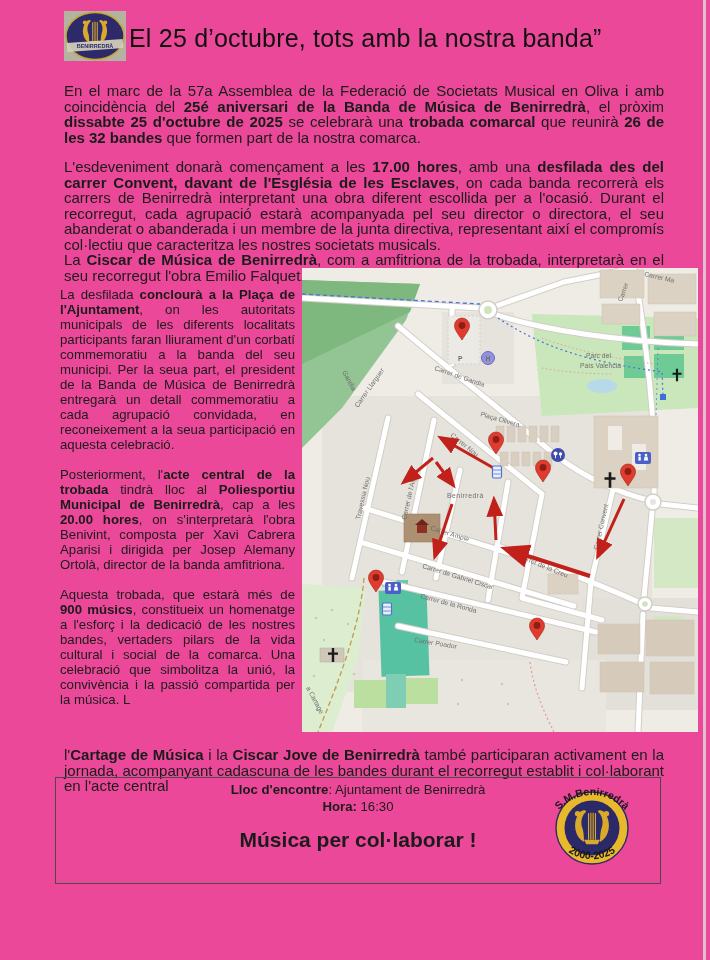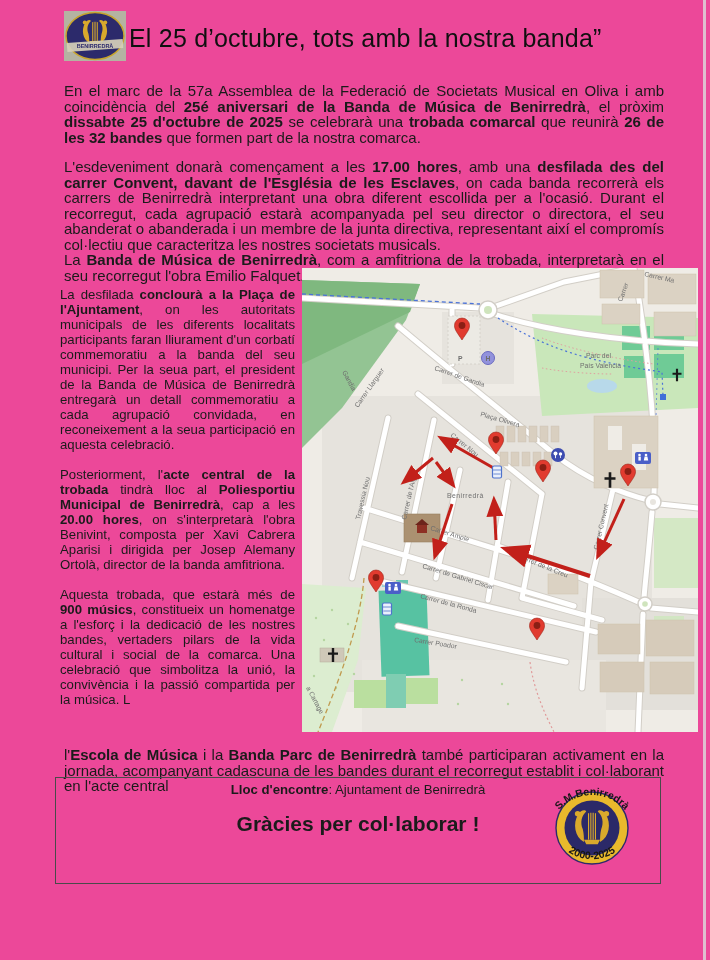--- a/index.html
+++ b/index.html
@@ -52,21 +52,21 @@
       <use href="#lyre-shape" transform="translate(31,21) scale(0.82)"></use>
       <rect x="3" y="30" width="56" height="9" fill="#d6cfba" opacity="0.92" transform="rotate(-4 31 34)"></rect>
       <text x="31" y="37" text-anchor="middle" font-size="5.5" font-weight="bold" fill="#2c2a6b">BENIRREDRÀ</text>
     </svg>
   </div>
 
   <div class="title">El 25 d’octubre, tots amb la nostra banda”</div>
 
   <p class="para" id="p1"><span>En el marc de la 57a Assemblea de la Federació de Societats Musical en Oliva i amb coincidència del </span><span class="b">25é aniversari de la Banda de Música de Benirredrà</span><span>, el pròxim </span><span class="b">dissabte 25 d'octubre de 2025</span><span> se celebrarà una </span><span class="b">trobada comarcal</span><span> que reunirà </span><span class="b">26 de les 32 bandes</span><span> que formen part de la nostra comarca.</span></p>
   <p class="para" id="p2"><span>L'esdeveniment donarà començament a les </span><span class="b">17.00 hores</span><span>, amb una </span><span class="b">desfilada des del carrer Convent, davant de l'Església de les Esclaves</span><span>, on cada banda recorrerà els carrers de Benirredrà interpretant una obra diferent escollida per a l'ocasió. Durant el recorregut, cada agrupació estarà acompanyada pel seu director o directora, el seu abanderat o abanderada i un membre de la junta directiva, representant així el compromís col·lectiu que caracteritza les nostres societats musicals.</span></p>
-  <p class="para" id="p3"><span>La </span><span class="b">Banda de Música de Benirredrà</span><span>, com a amfitriona de la trobada, interpretarà en el seu recorregut l'obra </span><span class="i">Emilio Falquet</span><span>.</span></p>
+  <p class="para" id="p3"><span>La </span><span class="b">Ciscar de Música de Benirredrà</span><span>, com a amfitriona de la trobada, interpretarà en el seu recorregut l'obra </span><span class="i">Emilio Falquet</span><span>.</span></p>
 
   <div class="leftcol">
     <p><span>La desfilada </span><span class="b">conclourà a la Plaça de l'Ajuntament</span><span>, on les autoritats municipals de les diferents localitats participants faran lliurament d'un corbatí commemoratiu a la banda del seu municipi. Per la seua part, el president de la Banda de Música de Benirredrà entregarà un detall commemoratiu a cada agrupació convidada, en reconeixement a la seua participació en aquesta celebració.</span></p>
     <p><span>Posteriorment, l'</span><span class="b">acte central de la trobada</span><span> tindrà lloc al </span><span class="b">Poliesportiu Municipal de Benirredrà</span><span>, cap a les </span><span class="b">20.00 hores</span><span>, on s'interpretarà l'obra </span><span class="i">Benivint</span><span>, composta per Xavi Cabrera Aparisi i dirigida per Josep Alemany Ortolà, director de la banda amfitriona.</span></p>
     <p><span>Aquesta trobada, que estarà més de </span><span class="b">900 músics</span><span>, constitueix un homenatge a l'esforç i la dedicació de les nostres bandes, vertaders pilars de la vida cultural i social de la comarca. Una celebració que simbolitza la unió, la convivència i la passió compartida per la música. L</span></p>
   </div>
 
   <div class="map">
     <svg viewBox="0 0 396 464" width="396" height="464">
       <defs>
@@ -278,25 +278,26 @@
           <circle cy="-14.5" r="3.4" fill="#8a1f14"></circle>
         </g>
         <g transform="translate(235,372)">
           <path d="M0,0 C-4.5,-7 -7.5,-10 -7.5,-14.5 A7.5,7.5 0 1 1 7.5,-14.5 C7.5,-10 4.5,-7 0,0 Z" fill="#e13b2f" stroke="#9e2418" stroke-width="0.6"></path>
           <circle cy="-14.5" r="3.4" fill="#8a1f14"></circle>
         </g>
       </g>
     </svg>
   </div>
 
-  <p class="para" id="p7"><span>l'</span><span class="b">Escola de Música</span><span> i la </span><span class="b">Banda Parc de Benirredrà</span><span> també participaran activament en la jornada, acompanyant cadascuna de les bandes durant el recorregut establit i col·laborant en l'acte central</span></p>
+  <p class="para" id="p7"><span>l'</span><span class="b">Cartage de Música</span><span> i la </span><span class="b">Ciscar Jove de Benirredrà</span><span> també participaran activament en la jornada, acompanyant cadascuna de les bandes durant el recorregut establit i col·laborant en l'acte central</span></p>
 
   <div class="infobox">
     <div class="line"><span class="b">Lloc d'encontre</span><span>: Ajuntament de Benirredrà</span></div>
-    <div class="thanks">Gràcies per col·laborar !</div>
+    <div class="line"><span class="b">Hora:</span><span> 16:30</span></div>
+    <div class="thanks">Música per col·laborar !</div>
 
     <div class="box-logo">
       <svg viewBox="0 0 104 104" width="104" height="104">
         <defs>
           <path id="lb-top" d="M9,58 A43.5,43.5 0 0 1 95,58" fill="none"></path>
           <path id="lb-bot" d="M12,56 A42,42 0 0 0 92,56" fill="none"></path>
         </defs>
         <circle cx="52" cy="54" r="36" fill="#e9b92c" stroke="#2c2a6b" stroke-width="1.4"></circle>
         <circle cx="52" cy="54" r="27.5" fill="#2b2968"></circle>
         <use href="#lyre-shape" transform="translate(52,53) scale(1.15)"></use>

